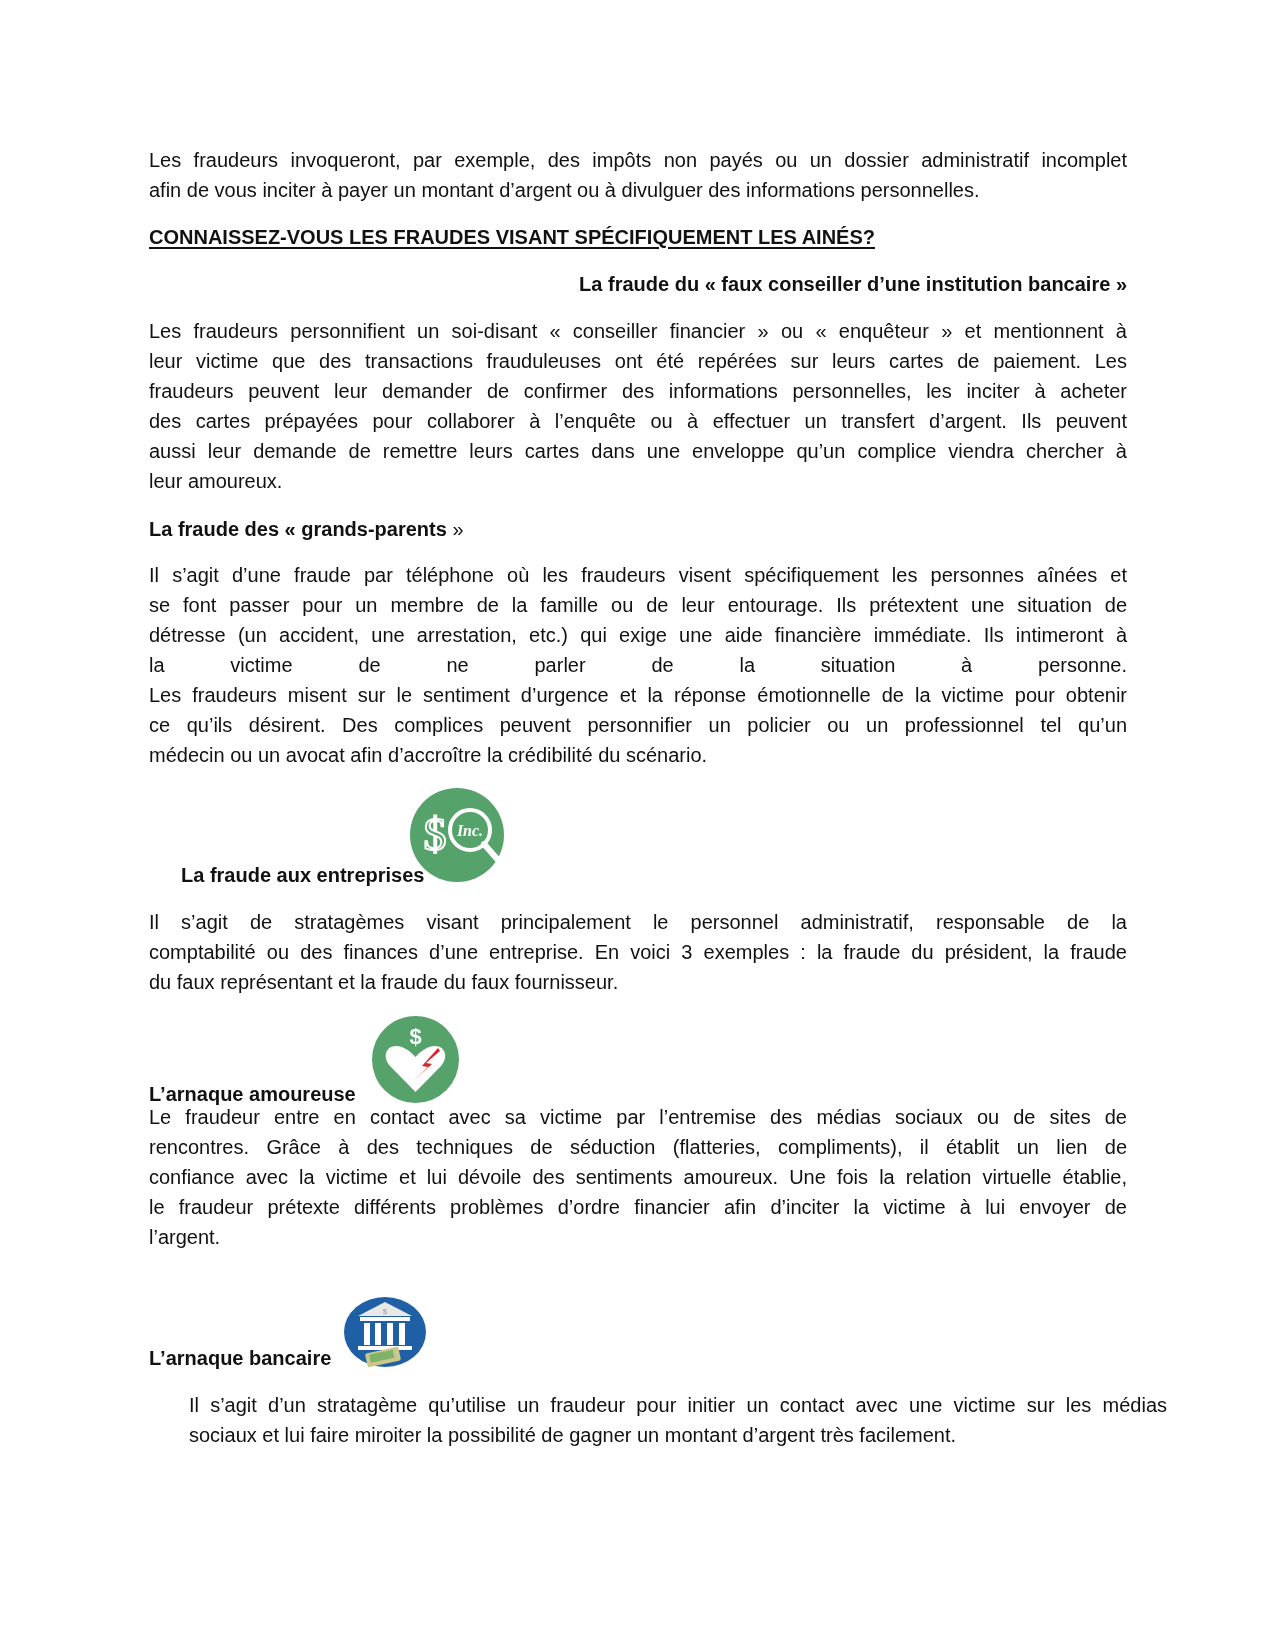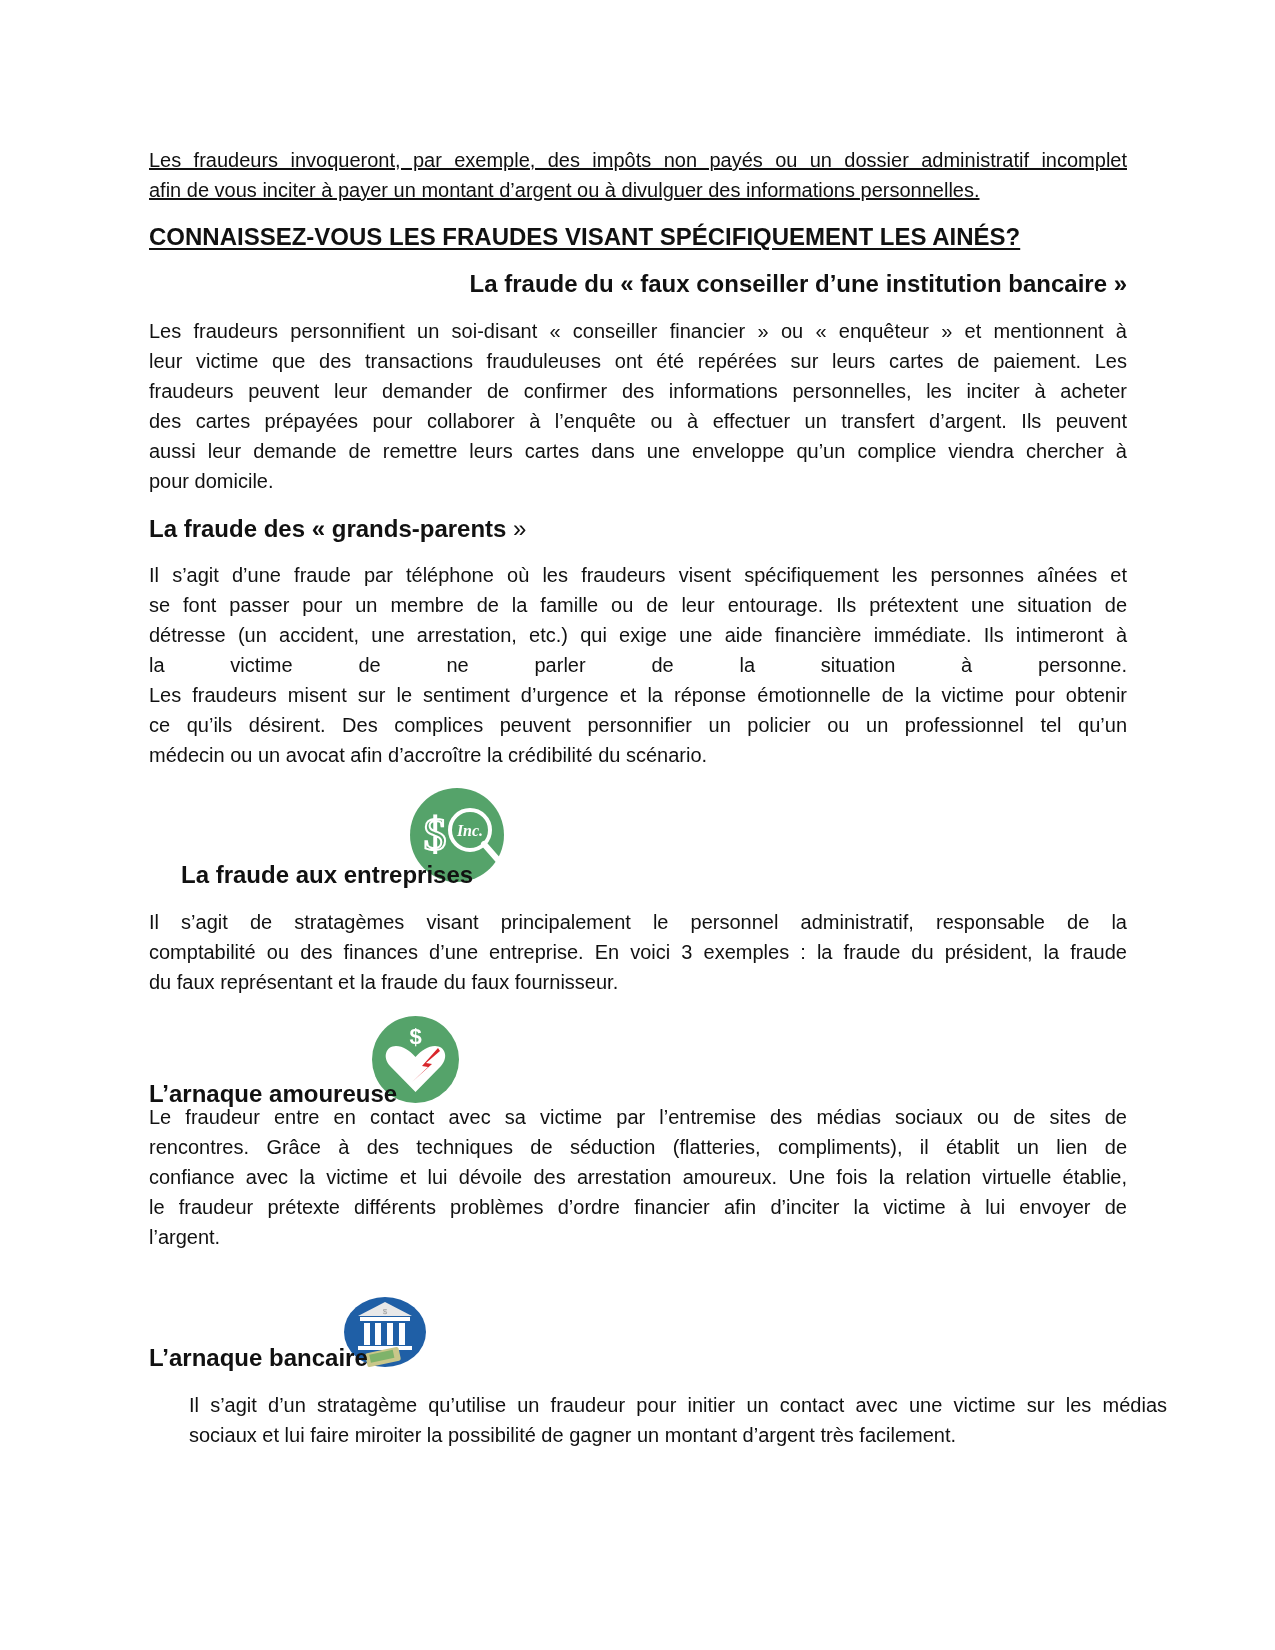--- a/index.html
+++ b/index.html
@@ -1,43 +1,43 @@
 <!DOCTYPE html>
 <html><head>
 <meta charset="utf-8">
 <style>
   html, body { margin: 0; padding: 0; background: #ffffff; }
   body { width: 1275px; height: 1650px; position: relative; overflow: hidden;
          font-family: "Liberation Sans", "DejaVu Sans", sans-serif; color: #111111; }
   .blk { position: absolute; left: 149px; width: 978px; font-size: 20px; line-height: 30px; }
   .line { display: block; height: 30px; white-space: nowrap; text-align: justify; text-align-last: justify; }
   .line.last { text-align-last: left; }
-  .heading { font-weight: bold; font-size: 24px; line-height: 30px; white-space: nowrap; }
+  .heading { font-weight: bold; font-size: 20px; line-height: 30px; white-space: nowrap; }
   .section-title { text-decoration: underline; text-underline-offset: 3px; }
   .normal { font-weight: normal; }
   .icon { position: absolute; }
 </style>
 </head>
 <body>
 
-<div class="blk" style="top:145px;text-decoration:underline;">
+<div class="blk" style="top:145px;">
   <span class="line">Les fraudeurs invoqueront, par exemple, des impôts non payés ou un dossier administratif incomplet</span>
   <span class="line last">afin de vous inciter à payer un montant d’argent ou à divulguer des informations personnelles.</span>
 </div>
 
 <div class="blk heading section-title" style="top:222px;">CONNAISSEZ-VOUS LES FRAUDES VISANT SPÉCIFIQUEMENT LES AINÉS?</div>
 
 <div class="blk heading" style="top:269px;text-align:right;">La fraude du « faux conseiller d’une institution bancaire »</div>
 <div class="blk" style="top:316px;">
   <span class="line">Les fraudeurs personnifient un soi-disant « conseiller financier » ou « enquêteur » et mentionnent à</span>
   <span class="line">leur victime que des transactions frauduleuses ont été repérées sur leurs cartes de paiement. Les</span>
   <span class="line">fraudeurs peuvent leur demander de confirmer des informations personnelles, les inciter à acheter</span>
   <span class="line">des cartes prépayées pour collaborer à l’enquête ou à effectuer un transfert d’argent. Ils peuvent</span>
   <span class="line">aussi leur demande de remettre leurs cartes dans une enveloppe qu’un complice viendra chercher à</span>
-  <span class="line last">pour domicile.</span>
+  <span class="line last">leur amoureux.</span>
 </div>
 
 <div class="blk heading" style="top:514px;"><span>La fraude des « grands-parents</span><span class="normal"> »</span></div>
 <div class="blk" style="top:560px;">
   <span class="line">Il s’agit d’une fraude par téléphone où les fraudeurs visent spécifiquement les personnes aînées et</span>
   <span class="line">se font passer pour un membre de la famille ou de leur entourage. Ils prétextent une situation de</span>
   <span class="line">détresse (un accident, une arrestation, etc.) qui exige une aide financière immédiate. Ils intimeront à</span>
   <span class="line">la victime de ne parler de la situation à personne.</span>
   <span class="line">Les fraudeurs misent sur le sentiment d’urgence et la réponse émotionnelle de la victime pour obtenir</span>
   <span class="line">ce qu’ils désirent. Des complices peuvent personnifier un policier ou un professionnel tel qu’un</span>
@@ -65,21 +65,21 @@
     <circle cx="43.5" cy="43.5" r="43.5" fill="#55a36a"></circle>
     <text x="43.5" y="28" font-family="Liberation Sans, sans-serif" font-weight="bold" font-size="22" fill="#ffffff" text-anchor="middle">$</text>
     <path d="M43.5 76 L18 50 C10 41 14 30 24 30 C31 30 37 34 43.5 41 C50 34 56 30 63 30 C73 30 77 41 69 50 Z" fill="#ffffff"></path>
     <polygon points="66,32 50,50 56,51 40,66 60,48 54,47 68,35" fill="#d9262b"></polygon>
   </svg>
 </div>
 <div class="blk heading" style="top:1079px;">L’arnaque amoureuse</div>
 <div class="blk" style="top:1102px;">
   <span class="line">Le fraudeur entre en contact avec sa victime par l’entremise des médias sociaux ou de sites de</span>
   <span class="line">rencontres. Grâce à des techniques de séduction (flatteries, compliments), il établit un lien de</span>
-  <span class="line">confiance avec la victime et lui dévoile des arrestation amoureux. Une fois la relation virtuelle établie,</span>
+  <span class="line">confiance avec la victime et lui dévoile des sentiments amoureux. Une fois la relation virtuelle établie,</span>
   <span class="line">le fraudeur prétexte différents problèmes d’ordre financier afin d’inciter la victime à lui envoyer de</span>
   <span class="line last">l’argent.</span>
 </div>
 
 <div class="icon" style="left:344px; top:1296px; width:82px; height:72px;">
   <svg width="82" height="72" viewBox="0 0 82 72">
     <ellipse cx="41" cy="36" rx="41" ry="35" fill="#1f5fa6"></ellipse>
     <polygon points="41,6 14,20 68,20" fill="#e8e8e8"></polygon>
     <text x="41" y="18" font-family="Liberation Sans, sans-serif" font-size="8" fill="#9a9a9a" text-anchor="middle">$</text>
     <rect x="16" y="21" width="50" height="4" fill="#ffffff"></rect>

